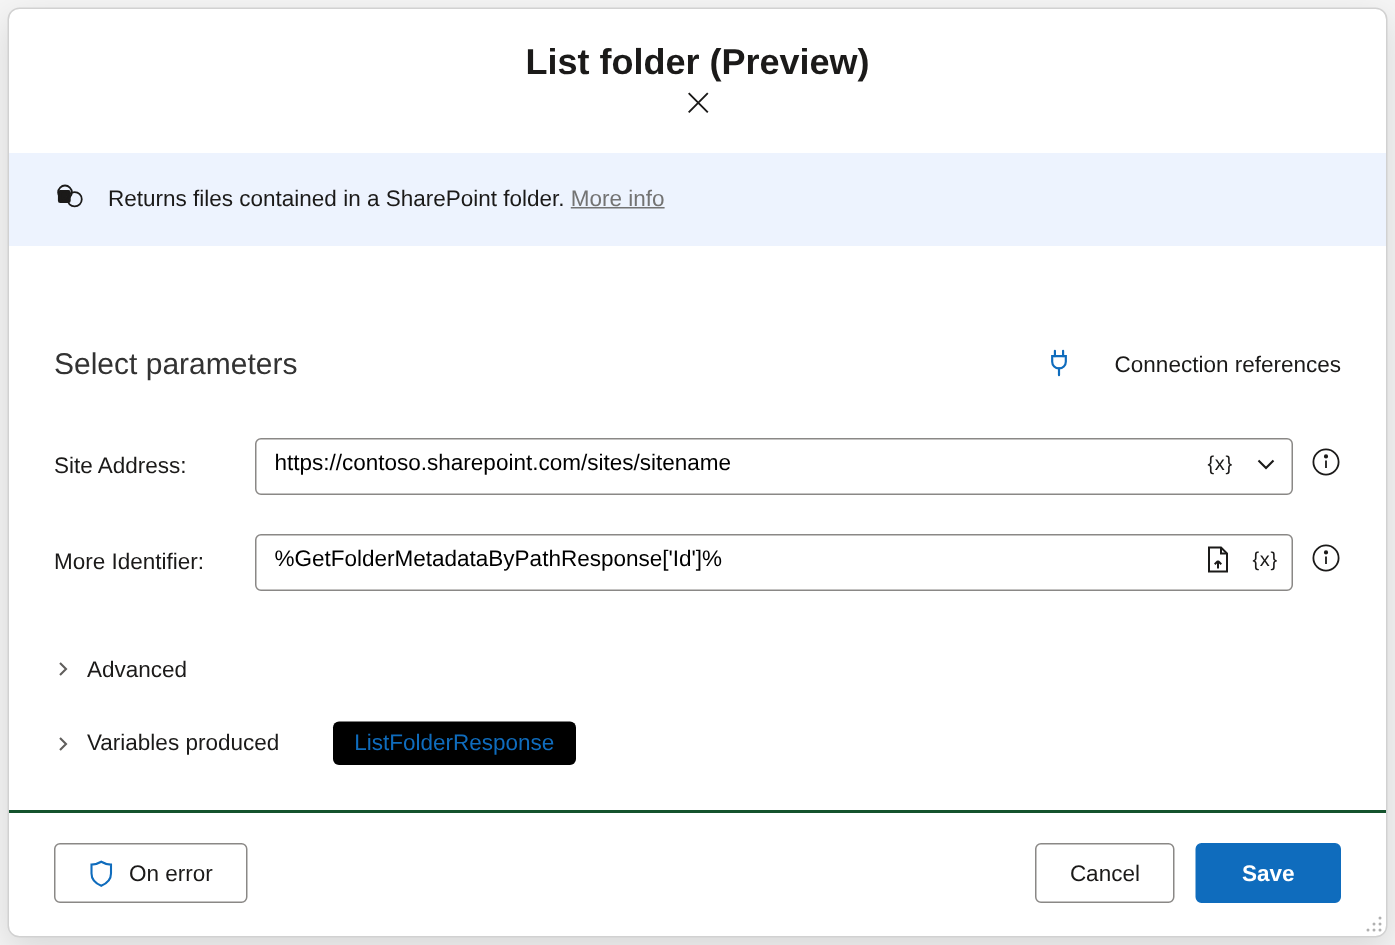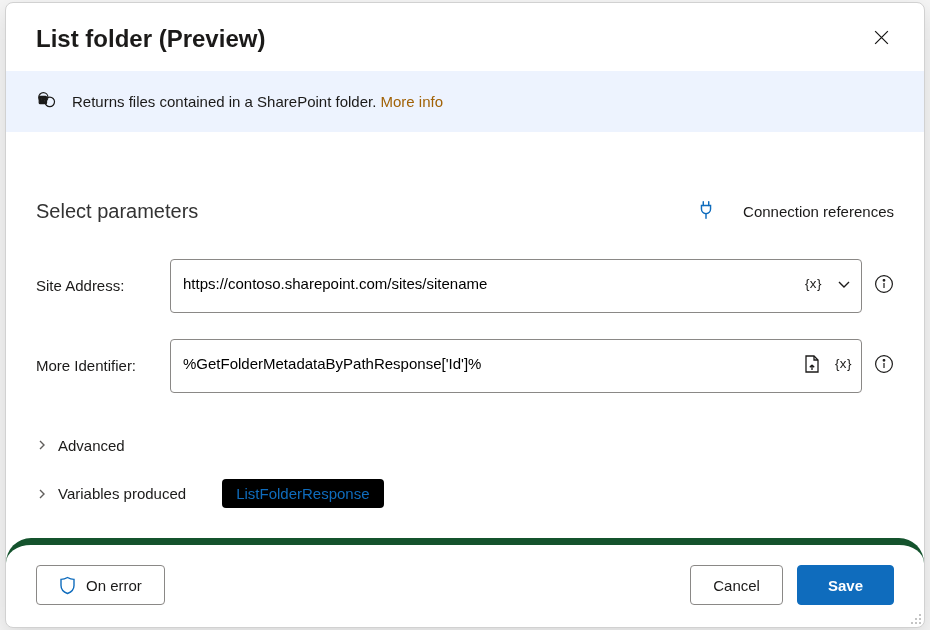--- a/index.html
+++ b/index.html
@@ -21,20 +21,21 @@
       display: flex;
       flex-direction: column;
       overflow: hidden;
       position: relative;
     }
     .header {
       display: flex;
       align-items: center;
       justify-content: space-between;
       padding: 22px 30px 18px 30px;
+      flex-direction: column;
     }
     .title {
       font-size: 24px;
       font-weight: 600;
     }
     .close-btn {
       background: none;
       border: none;
       cursor: pointer;
       padding: 4px;
@@ -42,21 +43,22 @@
     }
     .info-banner {
       background: #edf3fe;
       padding: 18px 30px;
       display: flex;
       align-items: center;
       gap: 14px;
       font-size: 15px;
     }
     .info-link {
-      color: #a16207;
+      color: #737373;
+      text-decoration: underline;
       cursor: pointer;
     }
     .body {
       padding: 32px 30px 10px 30px;
       margin-top: 36px;
     }
     .params-header {
       display: flex;
       align-items: center;
       justify-content: space-between;
@@ -84,21 +86,21 @@
       width: 122px;
       flex-shrink: 0;
       font-size: 15px;
     }
     .input-wrap {
       flex: 1;
       display: flex;
       align-items: center;
       border: 1px solid #8a8886;
       border-radius: 4px;
-      height: 54px;
+      height: 38px;
       padding: 0 6px 4px 12px;
       font-size: 15px;
       background: #fff;
     }
     .input-display {
       flex: 1;
       border: none;
       outline: none;
       font-size: 15px;
       background: transparent;
@@ -142,26 +144,25 @@
     }
     .var-chip {
       background: #000000;
       color: #0f6cbd;
       padding: 6px 14px;
       border-radius: 4px;
       font-size: 15px;
       cursor: pointer;
     }
     .footer {
-      border-top: 7px solid #14532d;
+      border-top: 2px solid #14532d;
       padding: 20px 30px 22px 30px;
       display: flex;
       align-items: center;
       justify-content: space-between;
-      border-radius: 25px;
     }
     .btn {
       height: 40px;
       padding: 0 22px;
       border-radius: 4px;
       font-size: 15px;
       font-family: inherit;
       cursor: pointer;
       display: inline-flex;
       align-items: center;

